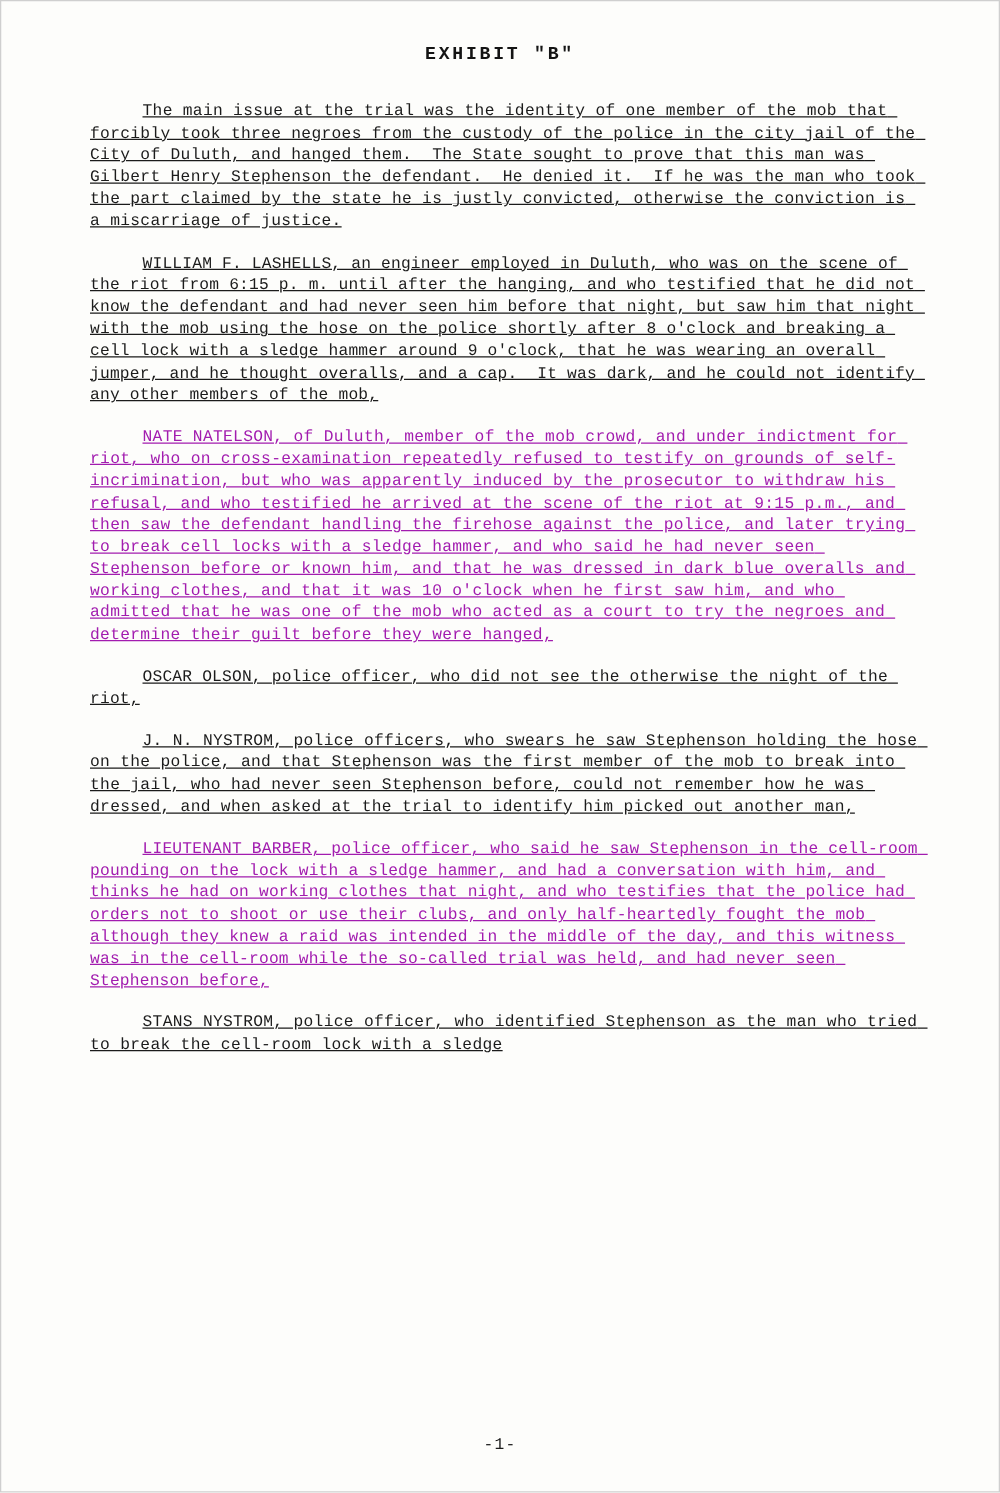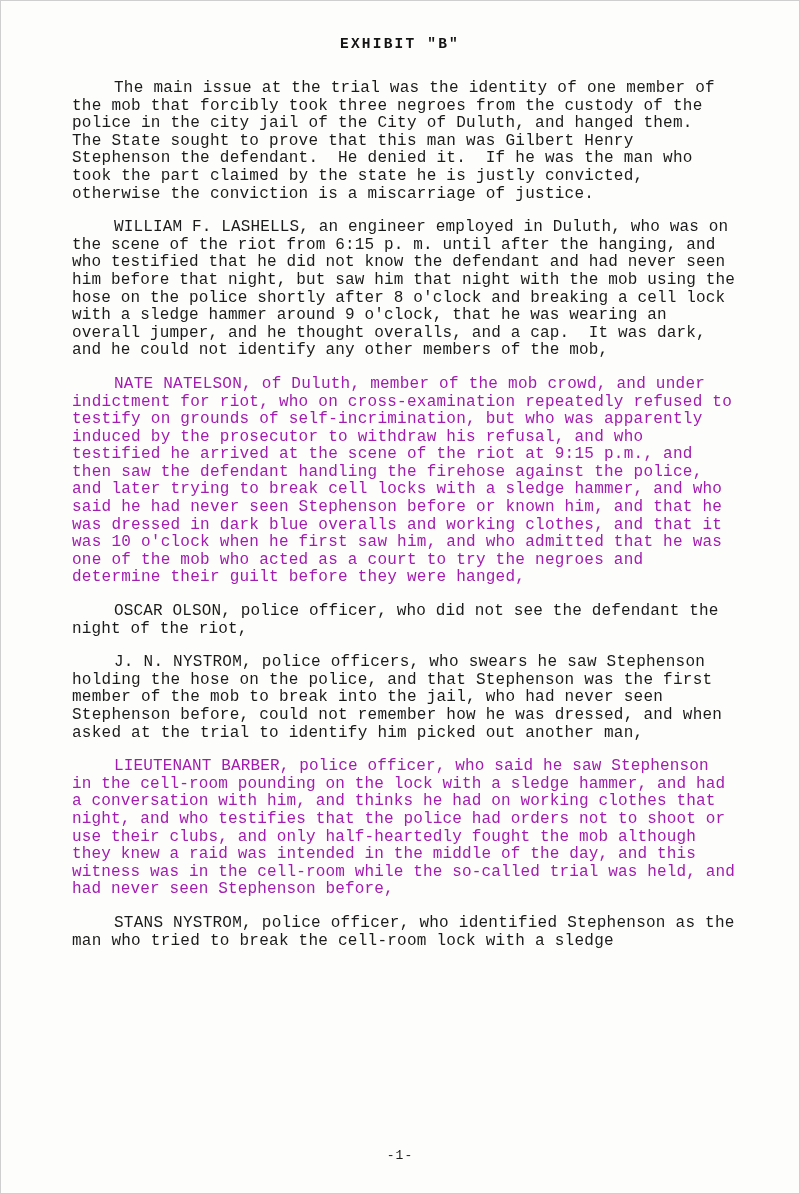--- a/index.html
+++ b/index.html
@@ -40,27 +40,28 @@
     color: #141414;
   }
   .body-block {
     position: absolute;
     left: 72px;
     top: 80px;
     width: 664px;
   }
   p.para {
     margin: 0 0 16px 0;
-    font-size: 16px;
+    font-size: 13px;
     line-height: 17.6px;
     letter-spacing: 0.15px;
     text-align: left;
     white-space: pre-wrap;
     color: #1b1b1b;
     text-indent: 0;
+    text-decoration: underline;
   }
   p.para.indent {
     text-indent: 42px;
   }
   
   p.para:nth-child(odd) { letter-spacing: 0.25px; }
   p.para:nth-child(3n) { color: #a21caf; }
   .page-number {
     position: absolute;
     left: 0;
@@ -77,20 +78,20 @@
 
 <div class="page">
   <div class="scan-edge"></div>
 
   <div class="doc-title">EXHIBIT "B"</div>
 
   <div class="body-block">
     <p class="para indent">The main issue at the trial was the identity of one member of the mob that forcibly took three negroes from the custody of the police in the city jail of the City of Duluth, and hanged them.  The State sought to prove that this man was Gilbert Henry Stephenson the defendant.  He denied it.  If he was the man who took the part claimed by the state he is justly convicted, otherwise the conviction is a miscarriage of justice.</p>
     <p class="para indent">WILLIAM F. LASHELLS, an engineer employed in Duluth, who was on the scene of the riot from 6:15 p. m. until after the hanging, and who testified that he did not know the defendant and had never seen him before that night, but saw him that night with the mob using the hose on the police shortly after 8 o'clock and breaking a cell lock with a sledge hammer around 9 o'clock, that he was wearing an overall jumper, and he thought overalls, and a cap.  It was dark, and he could not identify any other members of the mob,</p>
     <p class="para indent">NATE NATELSON, of Duluth, member of the mob crowd, and under indictment for riot, who on cross-examination repeatedly refused to testify on grounds of self-incrimination, but who was apparently induced by the prosecutor to withdraw his refusal, and who testified he arrived at the scene of the riot at 9:15 p.m., and then saw the defendant handling the firehose against the police, and later trying to break cell locks with a sledge hammer, and who said he had never seen Stephenson before or known him, and that he was dressed in dark blue overalls and working clothes, and that it was 10 o'clock when he first saw him, and who admitted that he was one of the mob who acted as a court to try the negroes and determine their guilt before they were hanged,</p>
-    <p class="para indent">OSCAR OLSON, police officer, who did not see the defendant the night of the riot,</p>
+    <p class="para indent">OSCAR OLSON, police officer, who did not see the otherwise the night of the riot,</p>
     <p class="para indent">J. N. NYSTROM, police officers, who swears he saw Stephenson holding the hose on the police, and that Stephenson was the first member of the mob to break into the jail, who had never seen Stephenson before, could not remember how he was dressed, and when asked at the trial to identify him picked out another man,</p>
     <p class="para indent">LIEUTENANT BARBER, police officer, who said he saw Stephenson in the cell-room pounding on the lock with a sledge hammer, and had a conversation with him, and thinks he had on working clothes that night, and who testifies that the police had orders not to shoot or use their clubs, and only half-heartedly fought the mob although they knew a raid was intended in the middle of the day, and this witness was in the cell-room while the so-called trial was held, and had never seen Stephenson before,</p>
     <p class="para indent">STANS NYSTROM, police officer, who identified Stephenson as the man who tried to break the cell-room lock with a sledge</p>
   </div>
 
   <div class="page-number">-1-</div>
 </div>
 
 </body></html>

